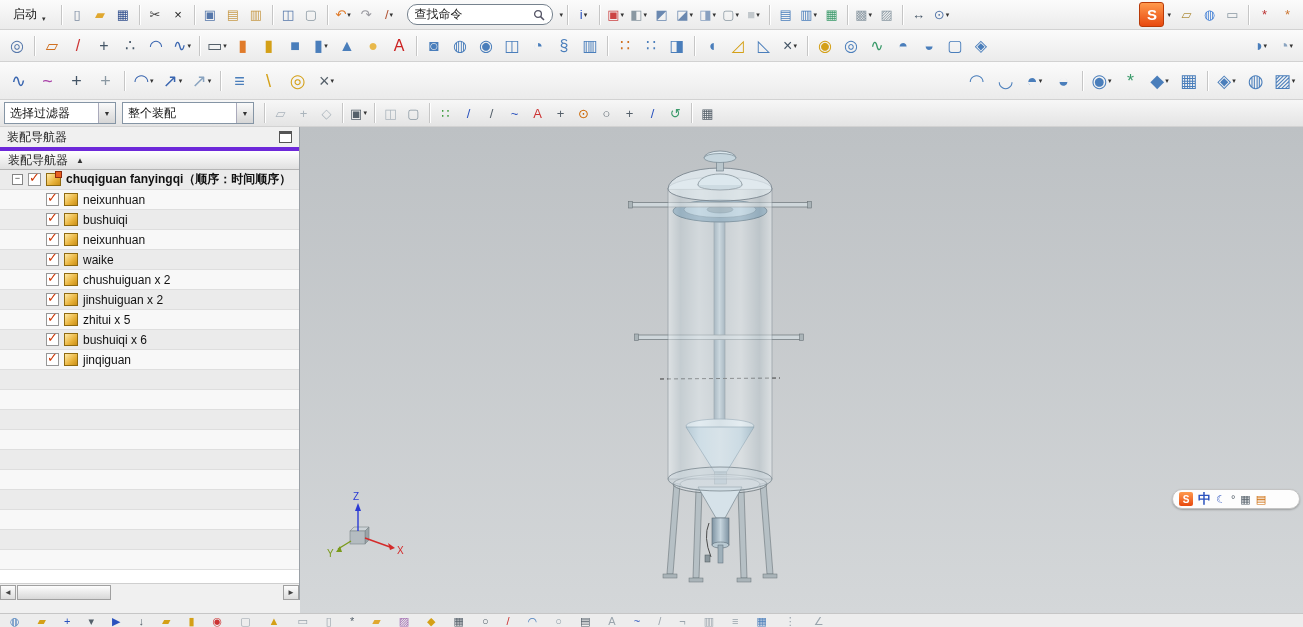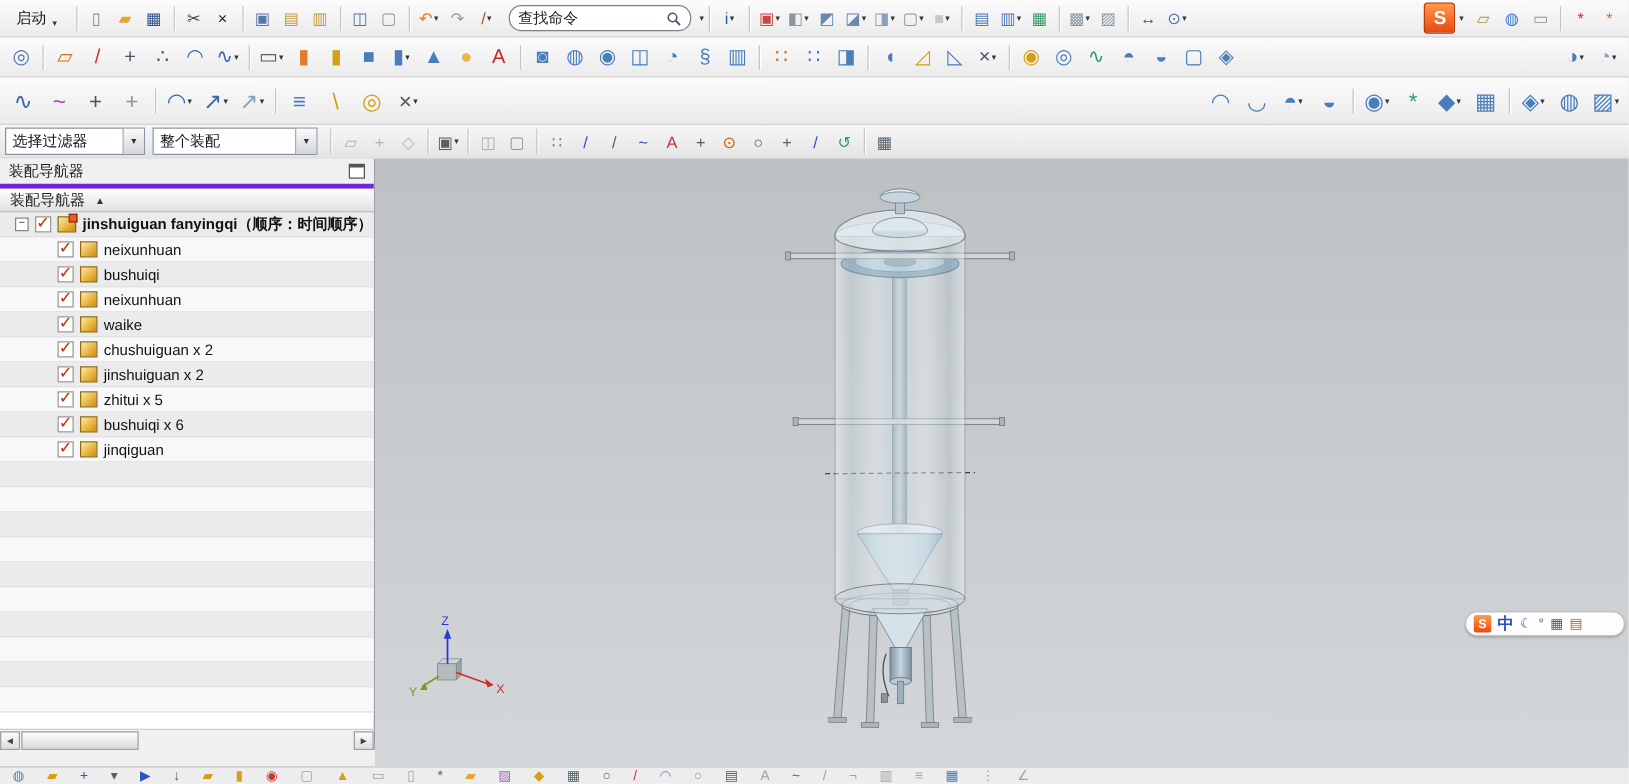--- a/index.html
+++ b/index.html
@@ -555,21 +555,21 @@
     <span class="h">装配导航器</span>
     <span class="sort">▲</span>
   </div>
   <div id="tree-rows">
       <div class="trow odd bold" style="padding-left: 12px;">
         <span class="exp">−</span>
         <span class="cb">
           <span class="mark">✓</span>
         </span>
         <span class="ico-asm"></span>
-        <span class="lbl">jinshuiguan fanyingqi（顺序：时间顺序）</span>
+        <span class="lbl">chuqiguan fanyingqi（顺序：时间顺序）</span>
       </div>
       <div class="trow even" style="padding-left: 46px;">
         <span class="cb">
           <span class="mark">✓</span>
         </span>
         <span class="ico-part"></span>
         <span class="lbl">neixunhuan</span>
       </div>
       <div class="trow odd" style="padding-left: 46px;">
         <span class="cb">

